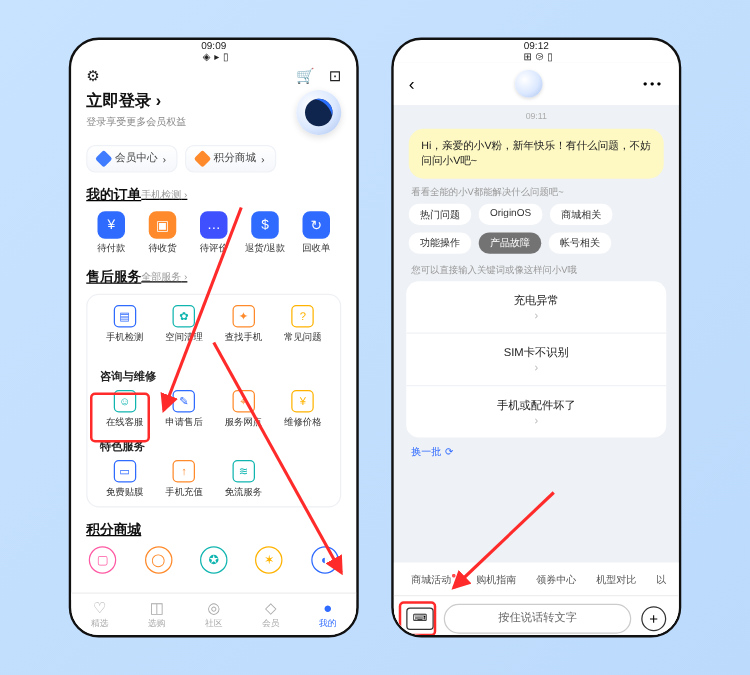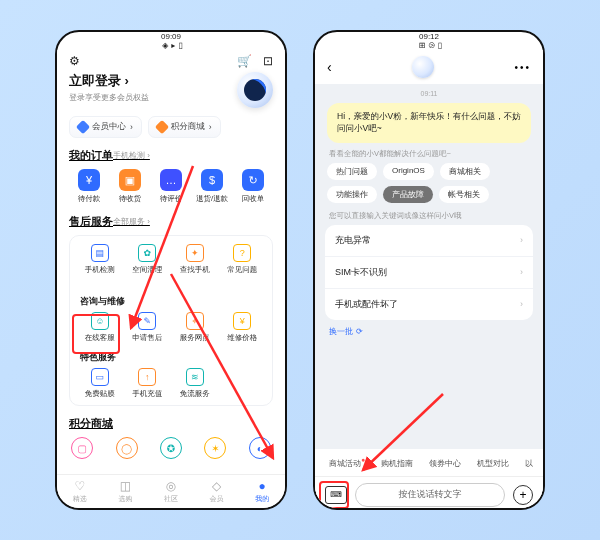--- a/index.html
+++ b/index.html
@@ -62,21 +62,21 @@
   .p2-header .back{font-size:14px;}
   .p2-header .mini-av{width:22px;height:22px;border-radius:50%;background:radial-gradient(circle at 35% 35%,#fff,#dbe8ff 55%,#a8c1ef);box-shadow:0 1px 3px rgba(0,0,0,.15);}
   .p2-time{text-align:center;font-size:7px;color:#aaa;margin-top:6px;}
   .bubble{background:#fef9c3;border-radius:12px;margin:6px 12px;padding:8px 10px;font-size:8.5px;color:#222;line-height:1.4;}
   .cate-head{font-size:7.5px;color:#999;margin:6px 14px 4px;}
   .chip-wrap{display:flex;flex-wrap:wrap;gap:6px;padding:0 12px;}
   .chip{background:#fff;border-radius:999px;padding:3px 9px;font-size:8px;color:#333;}
   .chip.active{background:#737373;color:#fff;}
   .faq-note{font-size:7.5px;color:#999;margin:8px 14px 4px;}
   .faq-list{background:#fff;border-radius:10px;margin:0 10px;overflow:hidden;}
-  .faq-item{padding:9px 10px;font-size:9px;border-bottom:1px solid #f0f2f6;display:flex;justify-content:space-between;align-items:center;color:#222;}
+  .faq-item{padding:9px 10px;font-size:9px;border-bottom:1px solid #f0f2f6;display:flex;justify-content:space-between;align-items:center;color:#222;flex-direction:column;}
   .faq-item:last-child{border-bottom:none;}
   .refresh{font-size:8px;color:#2f6bff;margin:6px 14px;display:flex;align-items:center;gap:3px;text-align:right;}
   .p2-tabs{position:absolute;bottom:36px;left:0;right:0;background:#fff;padding:7px 6px;white-space:nowrap;overflow:hidden;font-size:8px;color:#555;}
   .p2-tabs span{margin:0 8px;}
   .p2-input{position:absolute;bottom:0;left:0;right:0;height:36px;background:#fff;border-top:1px solid #eee;display:flex;align-items:center;gap:8px;padding:0 10px;}
   .kbd-btn{width:22px;height:18px;border:1.5px solid #333;border-radius:3px;display:flex;align-items:center;justify-content:center;font-size:8px;}
   .speak-btn{flex:1;height:24px;border:1px solid #ccc;border-radius:999px;font-size:9px;color:#666;display:flex;align-items:center;justify-content:center;}
   .plus-btn{width:20px;height:20px;border:1.5px solid #333;border-radius:50%;display:flex;align-items:center;justify-content:center;font-size:12px;}
 </style>
 </head>

